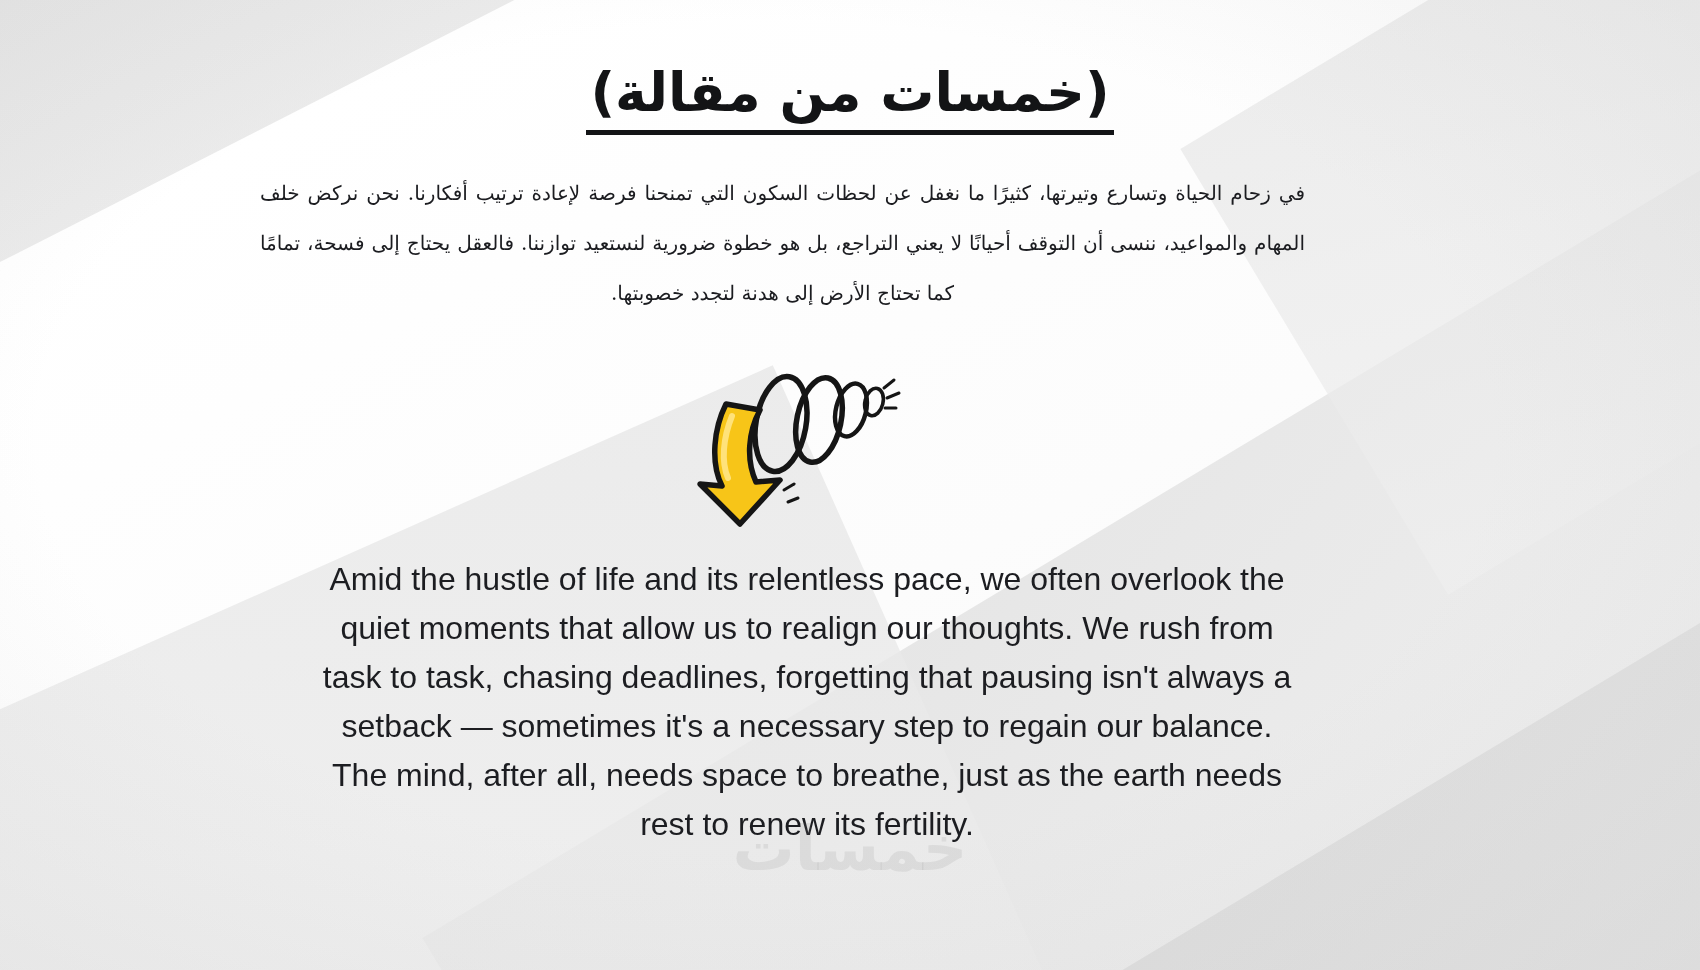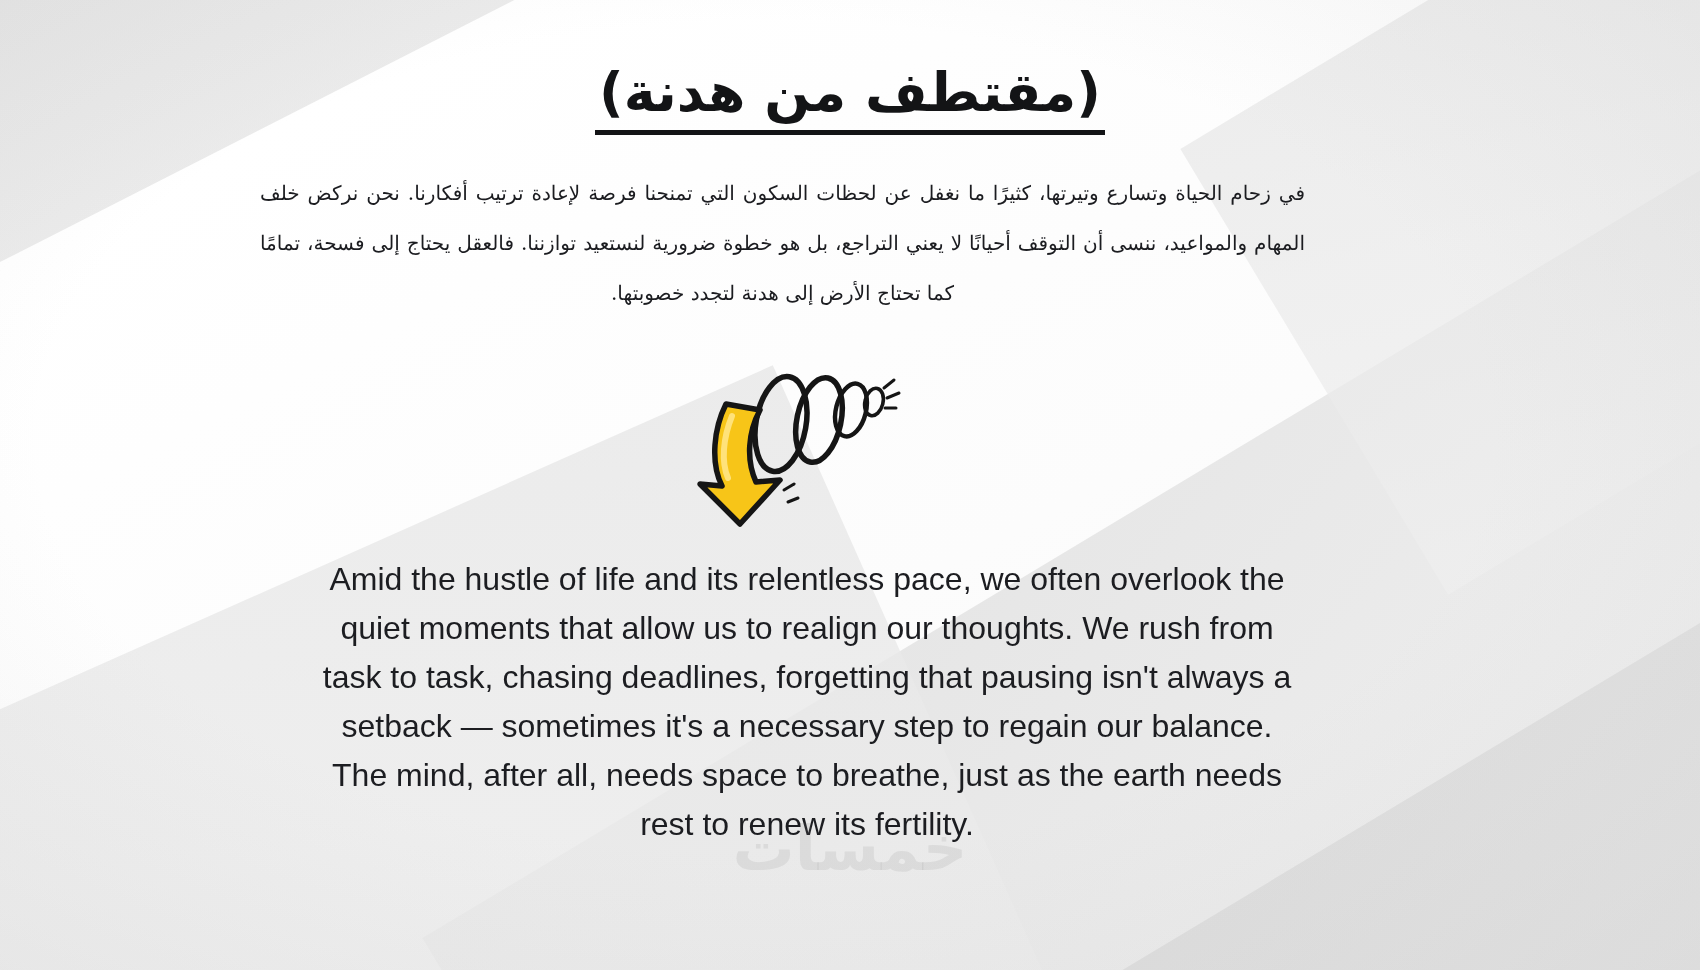--- a/index.html
+++ b/index.html
@@ -198,21 +198,21 @@
     <div class="band band-c"></div>
     <div class="band band-d"></div>
     <div class="band band-e"></div>
     <div class="band band-f"></div>
     <div class="vignette"></div>
   </div>
 
   <div class="content">
 
     <div class="title-wrap">
-      <h1 class="title">(مقتطف من هدنة)</h1>
+      <h1 class="title">(خمسات من مقالة)</h1>
     </div>
 
     <p class="arabic-body">في زحام الحياة وتسارع وتيرتها، كثيرًا ما نغفل عن لحظات السكون التي تمنحنا فرصة لإعادة ترتيب أفكارنا. نحن نركض خلف المهام والمواعيد، ننسى أن التوقف أحيانًا لا يعني التراجع، بل هو خطوة ضرورية لنستعيد توازننا. فالعقل يحتاج إلى فسحة، تمامًا كما تحتاج الأرض إلى هدنة لتجدد خصوبتها.</p>
 
     <div class="arrow-art">
       <svg viewBox="0 0 230 170" width="230" height="170" xmlns="http://www.w3.org/2000/svg">
         <g fill="none" stroke="#151515" stroke-width="5.5" stroke-linecap="round">
 
           <ellipse cx="186" cy="44" rx="9" ry="14" transform="rotate(14 186 44)" stroke-width="3.6"></ellipse>
           <ellipse cx="163" cy="52" rx="15" ry="27" transform="rotate(14 163 52)" stroke-width="4.4"></ellipse>

